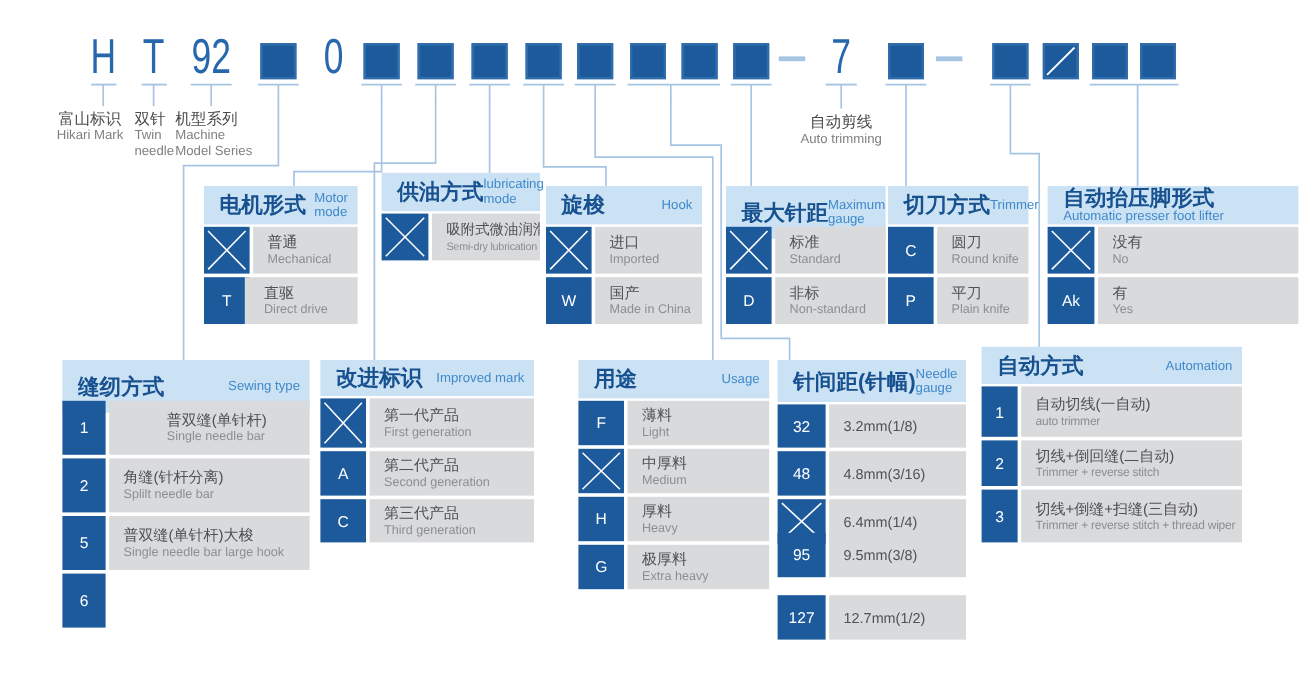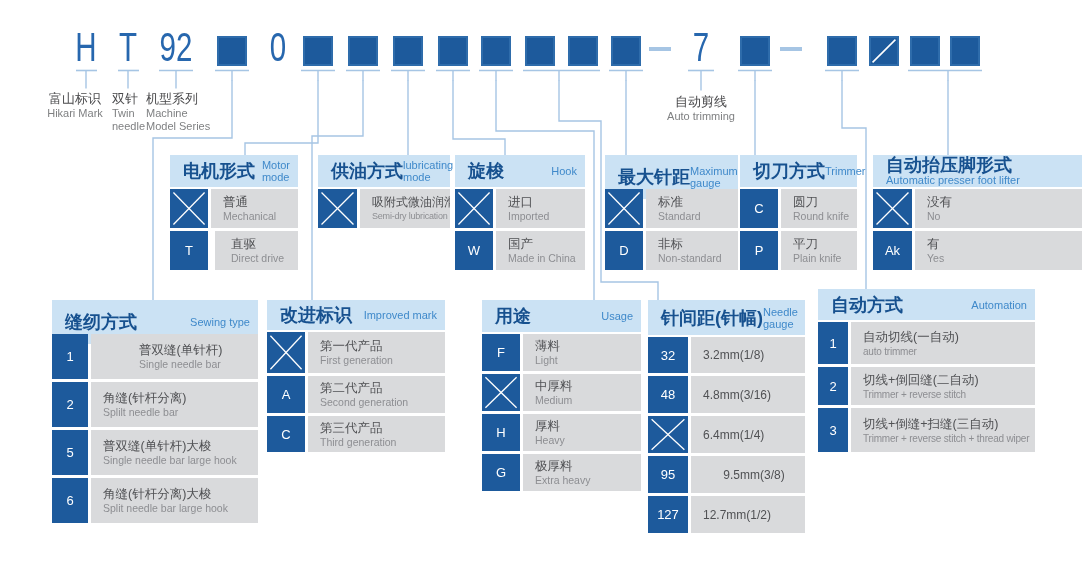--- a/index.html
+++ b/index.html
@@ -157,27 +157,27 @@
           </div>
           <div class="row-body" style="left: 41px;">
             <div class="r-zh">普通</div>
             <div class="r-en">Mechanical</div>
           </div>
         </div>
         <div class="t-row" style="top: 76px; height: 39px;">
           <div class="id-cell" style="width: 38px;">
             <span>T</span>
           </div>
-          <div class="row-body" style="left: 45px; padding-left: 16px;">
+          <div class="row-body" style="left: 34px; padding-left: 16px;">
             <div class="r-zh">直驱</div>
             <div class="r-en">Direct drive</div>
           </div>
         </div>
       </div>
-      <div class="dtable t-lubricating" style="left: 318px; top: 155px; width: 132px; height: 73px;">
+      <div class="dtable t-lubricating" style="left: 318px; top: 144px; width: 132px; height: 73px;">
         <div class="t-header" style="height: 32px;">
           <span class="h-zh">供油方式</span>
           <span class="h-en">lubricating
 mode</span>
         </div>
         <div class="t-row" style="top: 34px; height: 39px;">
           <div class="id-cell" style="width: 39px;">
             <svg viewBox="0 0 100 100" preserveAspectRatio="none" class="x-cross">
               <line x1="9" y1="9" x2="91" y2="91" stroke="#ffffff" stroke-width="1.3" vector-effect="non-scaling-stroke"></line>
               <line x1="91" y1="9" x2="9" y2="91" stroke="#ffffff" stroke-width="1.3" vector-effect="non-scaling-stroke"></line>
@@ -324,24 +324,20 @@
           </div>
           <div class="row-body" style="left: 39px;">
             <div class="r-zh">普双缝(单针杆)大梭</div>
             <div class="r-en">Single needle bar large hook</div>
           </div>
         </div>
         <div class="t-row" style="top: 178px; height: 45px;">
           <div class="id-cell" style="width: 36px;">
             <span>6</span>
           </div>
-          <div class="row-body" style="left: 39px;">
-            <div class="r-zh">角缝(针杆分离)大梭</div>
-            <div class="r-en">Split needle bar large hook</div>
-          </div>
         </div>
       </div>
       <div class="dtable t-improved" style="left: 267px; top: 300px; width: 178px; height: 152px;">
         <div class="t-header" style="height: 30px;">
           <span class="h-zh">改进标识</span>
           <span class="h-en">Improved mark</span>
         </div>
         <div class="t-row" style="top: 32px; height: 41px;">
           <div class="id-cell" style="width: 38px;">
             <svg viewBox="0 0 100 100" preserveAspectRatio="none" class="x-cross">
@@ -444,21 +440,21 @@
           <div class="id-cell" style="width: 40px;">
             <svg viewBox="0 0 100 100" preserveAspectRatio="none" class="x-cross">
               <line x1="9" y1="9" x2="91" y2="91" stroke="#ffffff" stroke-width="1.3" vector-effect="non-scaling-stroke"></line>
               <line x1="91" y1="9" x2="9" y2="91" stroke="#ffffff" stroke-width="1.3" vector-effect="non-scaling-stroke"></line>
             </svg>
           </div>
           <div class="row-body" style="left: 43px;">
             <div class="r-zh">6.4mm(1/4)</div>
           </div>
         </div>
-        <div class="t-row" style="top: 156px; height: 37px; text-align: center;">
+        <div class="t-row" style="top: 144px; height: 37px;">
           <div class="id-cell" style="width: 40px;">
             <span>95</span>
           </div>
           <div class="row-body" style="left: 43px;">
             <div class="r-zh">9.5mm(3/8)</div>
           </div>
         </div>
         <div class="t-row" style="top: 196px; height: 37px;">
           <div class="id-cell" style="width: 40px;">
             <span>127</span>

